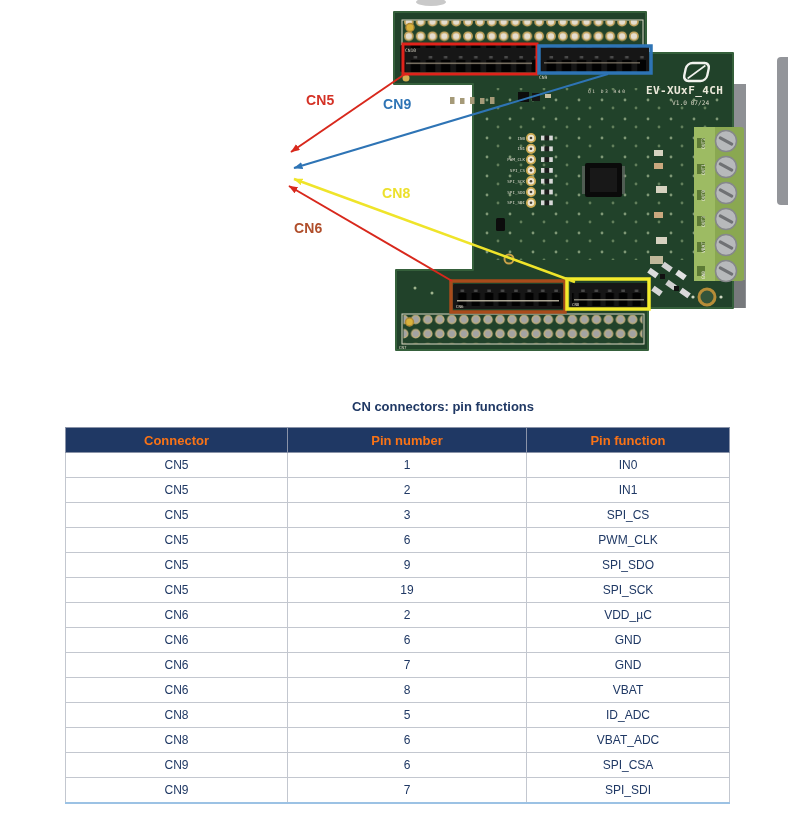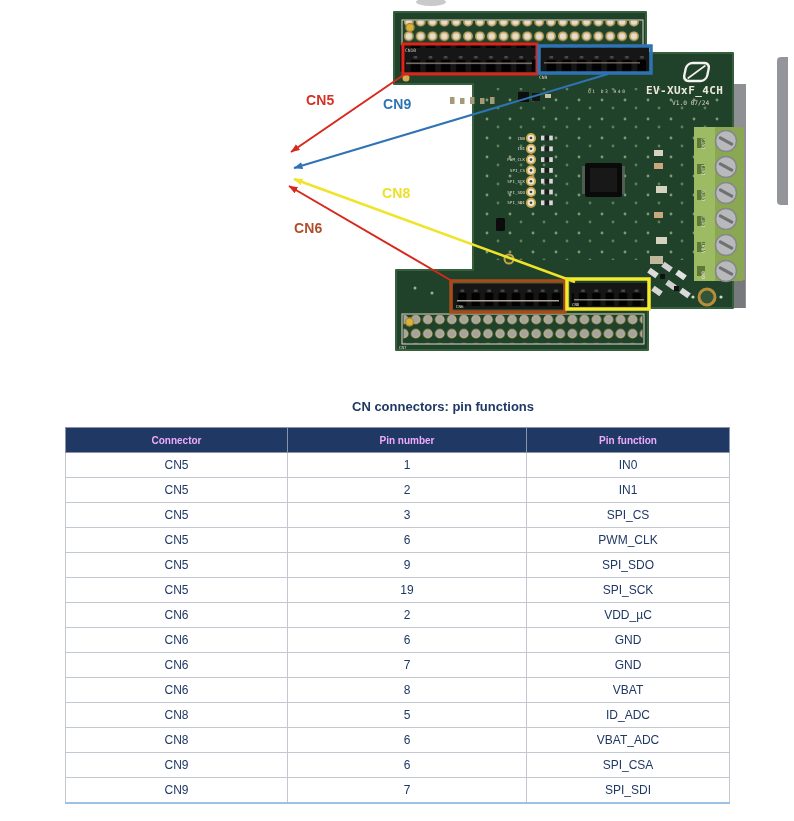--- a/index.html
+++ b/index.html
@@ -19,21 +19,21 @@
   #if-box .first{margin-right:5px;}
   #if-box .uword{border-bottom:1.5px solid #2b2b2b;
                  text-decoration:underline;text-decoration-style:wavy;
                  text-decoration-color:#cc2a1e;text-decoration-thickness:1px;
                  text-underline-offset:4px;}
   
   #tbl-title{position:absolute;left:352px;top:399px;font-size:13px;font-weight:700;
              color:#1f3864;white-space:nowrap;}
   #pin-table{position:absolute;left:65px;top:427px;width:664px;border-collapse:collapse;
              table-layout:fixed;}
-  #pin-table th{background:#1f3864;color:#f0abfc;font-size:10px;font-weight:700;
+  #pin-table th{background:#1f3864;color:#f97316;font-size:13px;font-weight:700;
                 height:24px;border:1px solid #8a93a8;padding:0;text-align:center;}
   #pin-table td{color:#1f3864;font-size:12px;height:24px;border:1px solid #c3c7cf;
                 padding:0;text-align:center;background:#fff;}
   #pin-table tr:last-child td{border-bottom:2px solid #9cc2e4;}
   #pin-table col.c1{width:222px;} #pin-table col.c2{width:239px;} #pin-table col.c3{width:203px;}
 </style>
 </head>
 <body>
 
 <div id="page">

